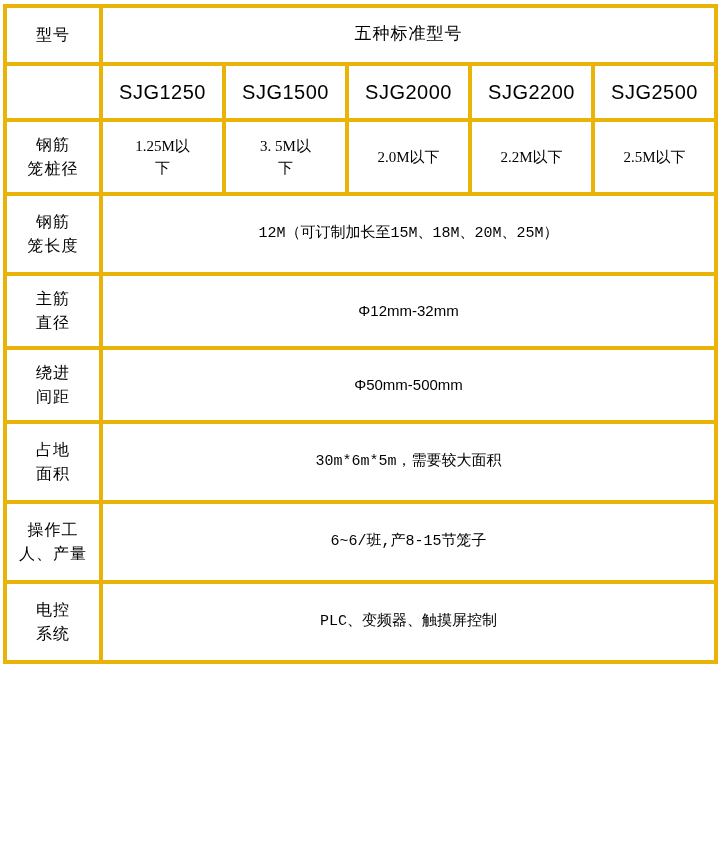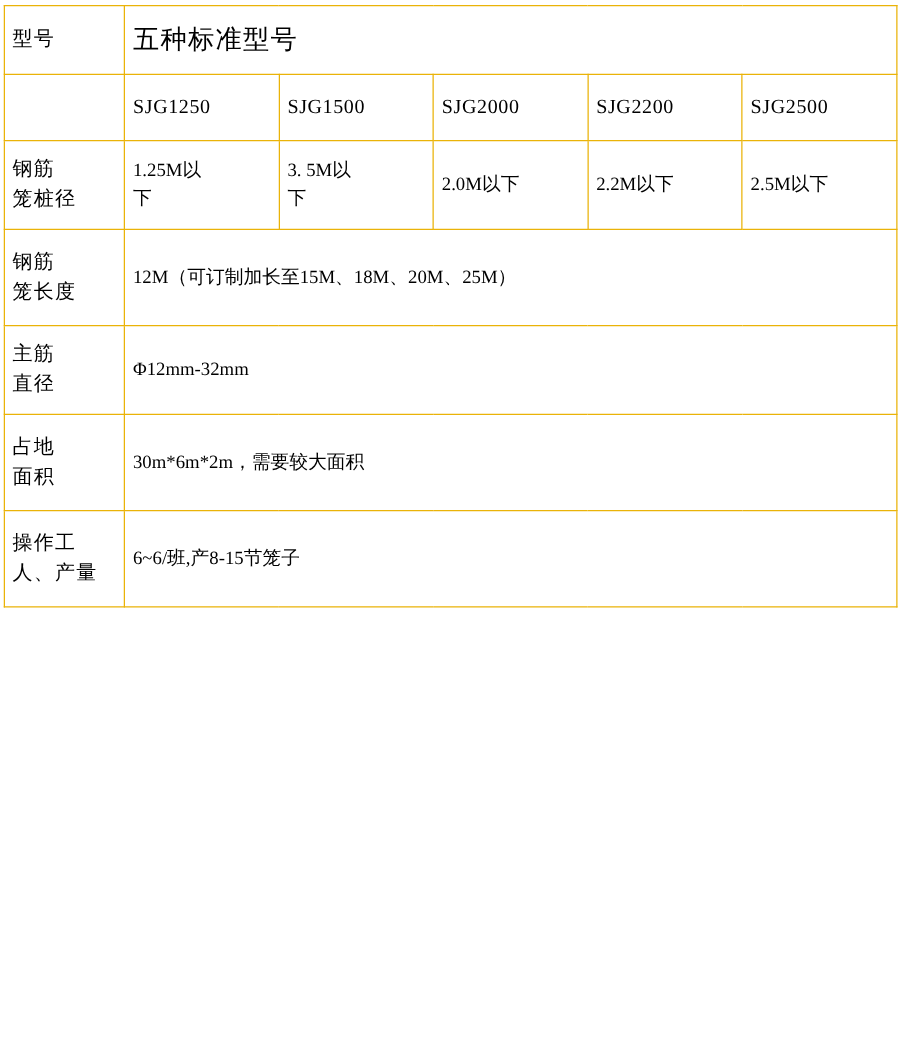--- a/index.html
+++ b/index.html
@@ -13,51 +13,52 @@
     font-family: "Liberation Serif", serif;
     color: #000000;
   }
   #spec-table {
     border-collapse: collapse;
     width: 715px;
     margin: 4px 0 0 3px;
     table-layout: fixed;
   }
   #spec-table td {
-    border: 1px solid #eab308;
+    border: 4px solid #eab308;
+    text-align: center;
     vertical-align: middle;
     padding: 4px 6px;
     line-height: 1.5;
   }
   .label-cell {
     width: 96px;
     font-size: 16px;
     font-family: "Liberation Sans", sans-serif;
     letter-spacing: 1px;
   }
   .header-title {
-    font-size: 21px;
-    font-family: Liberation Sans, sans-serif;
+    font-size: 17px;
+    font-family: Liberation Mono, monospace;
     letter-spacing: 1px;
   }
   .model-cell {
-    font-size: 16px;
-    font-family: Liberation Serif, serif;
+    font-size: 20px;
+    font-family: Liberation Sans, sans-serif;
     letter-spacing: 0.5px;
   }
   .value-cell {
     font-size: 15px;
     font-family: "Liberation Serif", serif;
   }
   .wide-cell {
     font-size: 15px;
-    font-family: Liberation Serif, serif;
+    font-family: Liberation Sans, sans-serif;
   }
   .wide-cell.serif {
-    font-family: Liberation Serif, serif;
+    font-family: Liberation Mono, monospace;
   }
   .r-title td { height: 46px; }
   .r-models td { height: 44px; }
   .r-dia td { height: 62px; }
   .r-power td { height: 62px; }
   .r-len td { height: 68px; }
   .r-main td { height: 62px; }
   .r-wind td { height: 62px; }
   .r-pitch td { height: 62px; }
   .r-area td { height: 68px; }
@@ -104,24 +105,34 @@
     <tr class="r-len">
       <td class="label-cell two-line">钢筋
 笼长度</td>
       <td class="wide-cell serif" colspan="5">12M（可订制加长至15M、18M、20M、25M）</td>
     </tr>
     <tr class="r-main">
       <td class="label-cell two-line">主筋
 直径</td>
       <td class="wide-cell" colspan="5">Φ12mm-32mm</td>
     </tr>
+    <tr class="r-pitch">
+      <td class="label-cell two-line">绕进
+间距</td>
+      <td class="wide-cell" colspan="5">Φ50mm-500mm</td>
+    </tr>
     <tr class="r-area">
       <td class="label-cell two-line">占地
 面积</td>
-      <td class="wide-cell serif" colspan="5">30m*6m*2m，需要较大面积</td>
+      <td class="wide-cell serif" colspan="5">30m*6m*5m，需要较大面积</td>
     </tr>
     <tr class="r-labor">
       <td class="label-cell two-line">操作工
 人、产量</td>
       <td class="wide-cell serif" colspan="5">6~6/班,产8-15节笼子</td>
     </tr>
+    <tr class="r-ctrl">
+      <td class="label-cell two-line">电控
+系统</td>
+      <td class="wide-cell serif" colspan="5">PLC、变频器、触摸屏控制</td>
+    </tr>
   </tbody>
 </table>
 
 </body></html>

